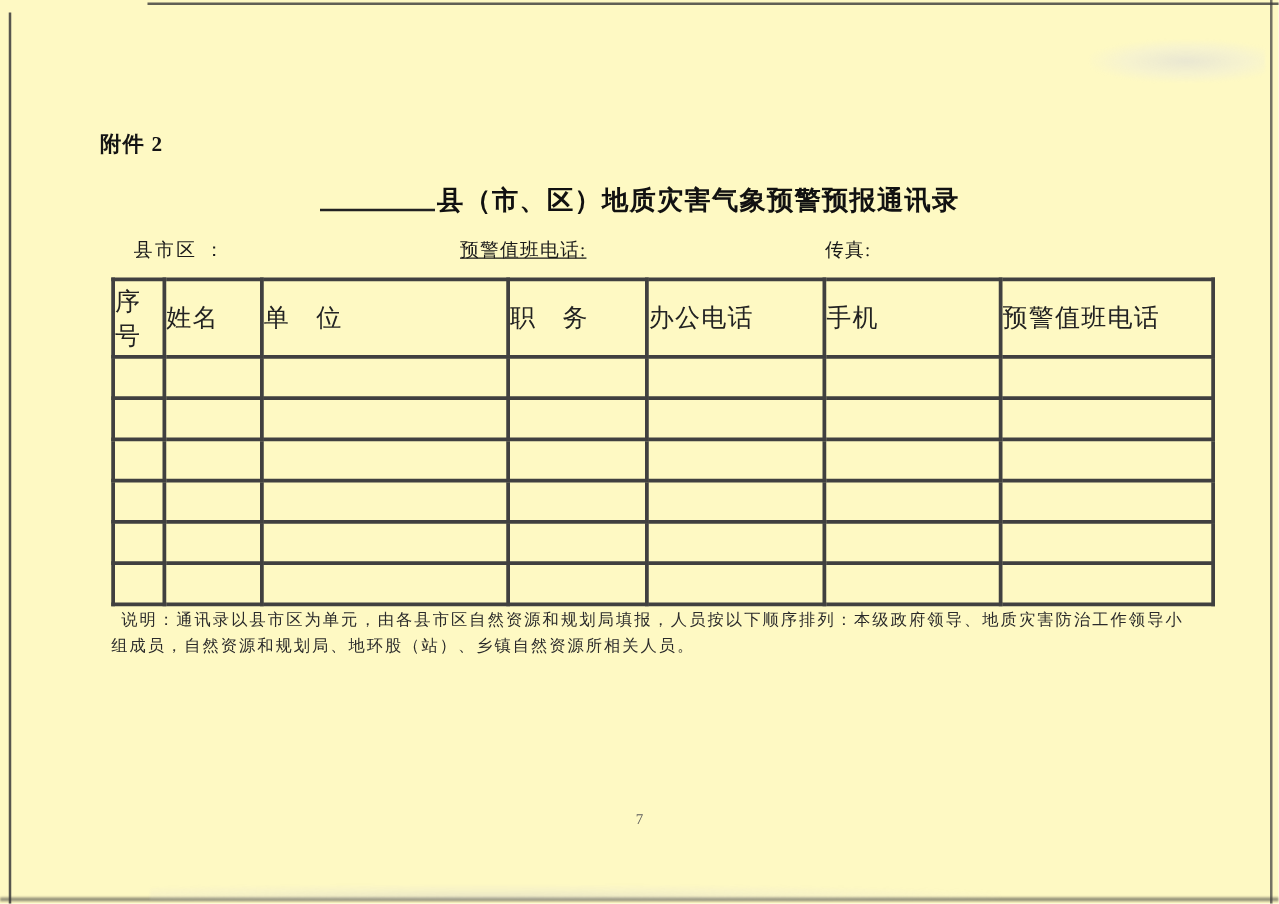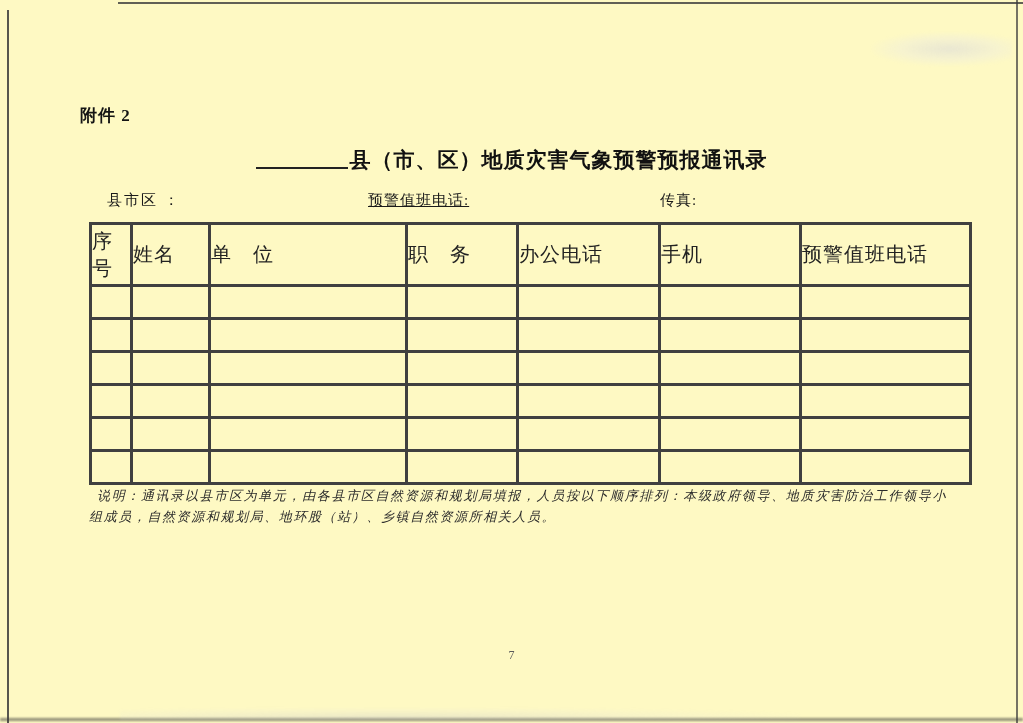--- a/index.html
+++ b/index.html
@@ -60,21 +60,21 @@
     text-align:left;vertical-align:middle;
     padding:0;overflow:hidden;
     letter-spacing:1px;
   }
   table.contacts thead tr{height:62px;}
   table.contacts tbody tr{height:33px;}
 
   .note{
     position:absolute;left:89px;top:485px;width:858px;
     font-size:13px;line-height:21px;letter-spacing:1.6px;
-    color:#2b2b2b;text-indent:8px;text-align:justify;font-style:italic;
+    color:#2b2b2b;text-indent:8px;text-align:justify;
   }
 
   .page-number{
     position:absolute;left:0;top:648px;width:1023px;
     text-align:center;font-size:12px;color:#5a5a5a;
   }
 </style>
 </head>
 <body>
 

